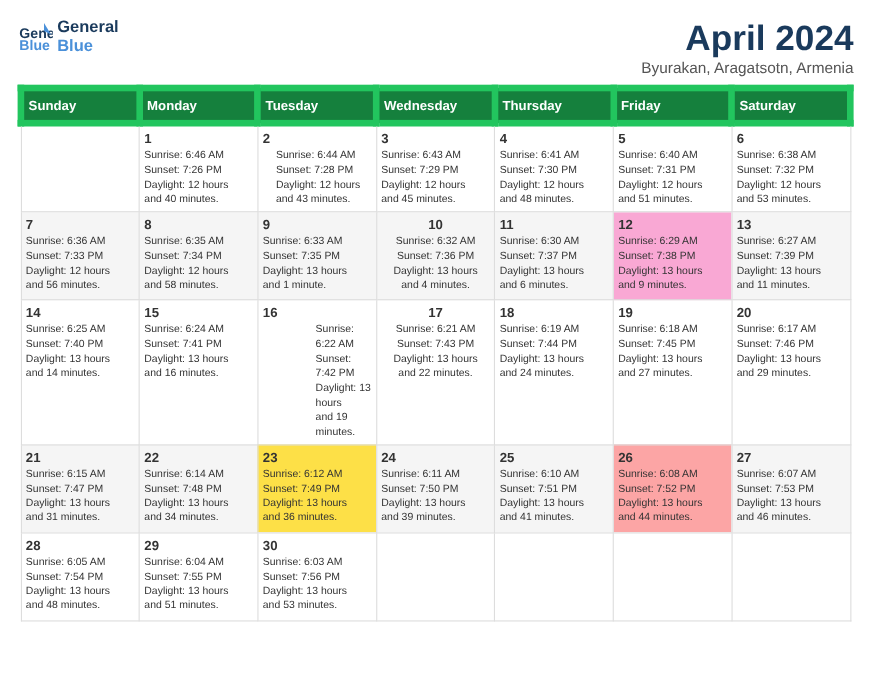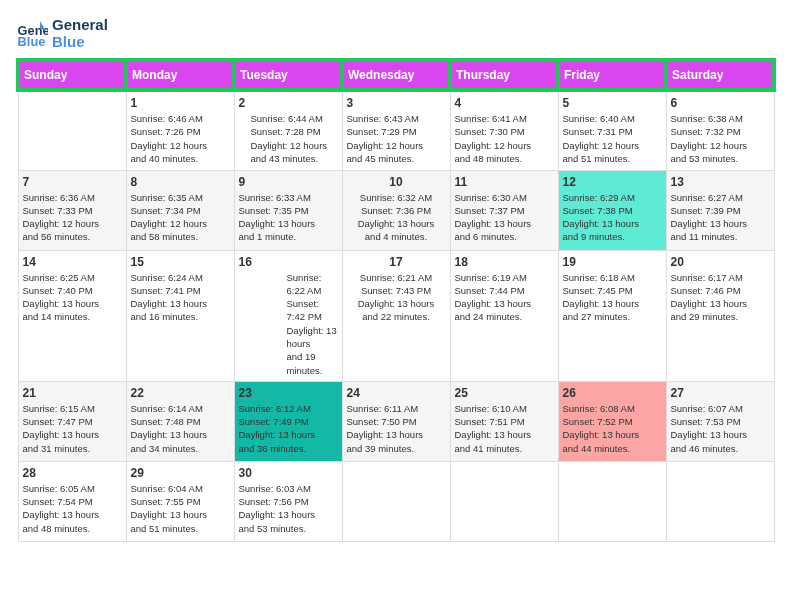--- a/index.html
+++ b/index.html
@@ -36,27 +36,27 @@
     .subtitle {
       font-size: 14px;
       color: #555;
     }
     table {
       width: 100%;
       border-collapse: collapse;
       table-layout: fixed;
     }
     th {
-      background: #d946ef;
+      background: #15803d;
       color: #fff;
       font-size: 12px;
       font-weight: bold;
       padding: 6px 4px;
       text-align: left;
-      border: 4px solid #22c55e;
+      border: 6px solid #22c55e;
     }
     td {
       border: 1px solid #ddd;
       vertical-align: top;
       padding: 4px;
       font-size: 10px;
       color: #333;
       height: 80px;
     }
     .day-num {
@@ -84,20 +84,24 @@
     <svg class="logo-icon" viewBox="0 0 40 40">
       <text x="2" y="22" font-size="16" font-weight="bold" fill="#1a3a5c">General</text>
       <text x="2" y="36" font-size="16" font-weight="bold" fill="#4a90d9">Blue</text>
       <polygon points="30,5 38,18 30,14" fill="#4a90d9"></polygon>
     </svg>
     <div>
       <div style="font-size:15px;font-weight:bold;color:#1a3a5c;">General</div>
       <div style="font-size:15px;font-weight:bold;color:#4a90d9;">Blue</div>
     </div>
   </div>
+  <div class="title-block">
+    <div class="month-title">April 2024</div>
+    <div class="subtitle">Byurakan, Aragatsotn, Armenia</div>
+  </div>
 </div>
 
 <table>
   <thead>
     <tr id="header-row">
         <th>Sunday</th>
         <th>Monday</th>
         <th>Tuesday</th>
         <th>Wednesday</th>
         <th>Thursday</th>
@@ -180,21 +184,21 @@
 Daylight: 13 hours
 and 4 minutes.</div>
         </td>
         <td style="background: rgb(245, 245, 245);">
           <div class="day-num">11</div>
           <div class="cell-info" style="white-space: pre-line;">Sunrise: 6:30 AM
 Sunset: 7:37 PM
 Daylight: 13 hours
 and 6 minutes.</div>
         </td>
-        <td style="background: #5eead4;">
+        <td style="background: #f9a8d4;">
           <div class="day-num">12</div>
           <div class="cell-info" style="white-space: pre-line;">Sunrise: 6:29 AM
 Sunset: 7:38 PM
 Daylight: 13 hours
 and 9 minutes.</div>
         </td>
         <td style="background: rgb(245, 245, 245);">
           <div class="day-num">13</div>
           <div class="cell-info" style="white-space: pre-line;">Sunrise: 6:27 AM
 Sunset: 7:39 PM
@@ -261,21 +265,21 @@
 Daylight: 13 hours
 and 31 minutes.</div>
         </td>
         <td style="background: rgb(245, 245, 245);">
           <div class="day-num">22</div>
           <div class="cell-info" style="white-space: pre-line;">Sunrise: 6:14 AM
 Sunset: 7:48 PM
 Daylight: 13 hours
 and 34 minutes.</div>
         </td>
-        <td style="background: #14b8a6;">
+        <td style="background: #fde047;">
           <div class="day-num">23</div>
           <div class="cell-info" style="white-space: pre-line;">Sunrise: 6:12 AM
 Sunset: 7:49 PM
 Daylight: 13 hours
 and 36 minutes.</div>
         </td>
         <td style="background: rgb(245, 245, 245);">
           <div class="day-num">24</div>
           <div class="cell-info" style="white-space: pre-line;">Sunrise: 6:11 AM
 Sunset: 7:50 PM

